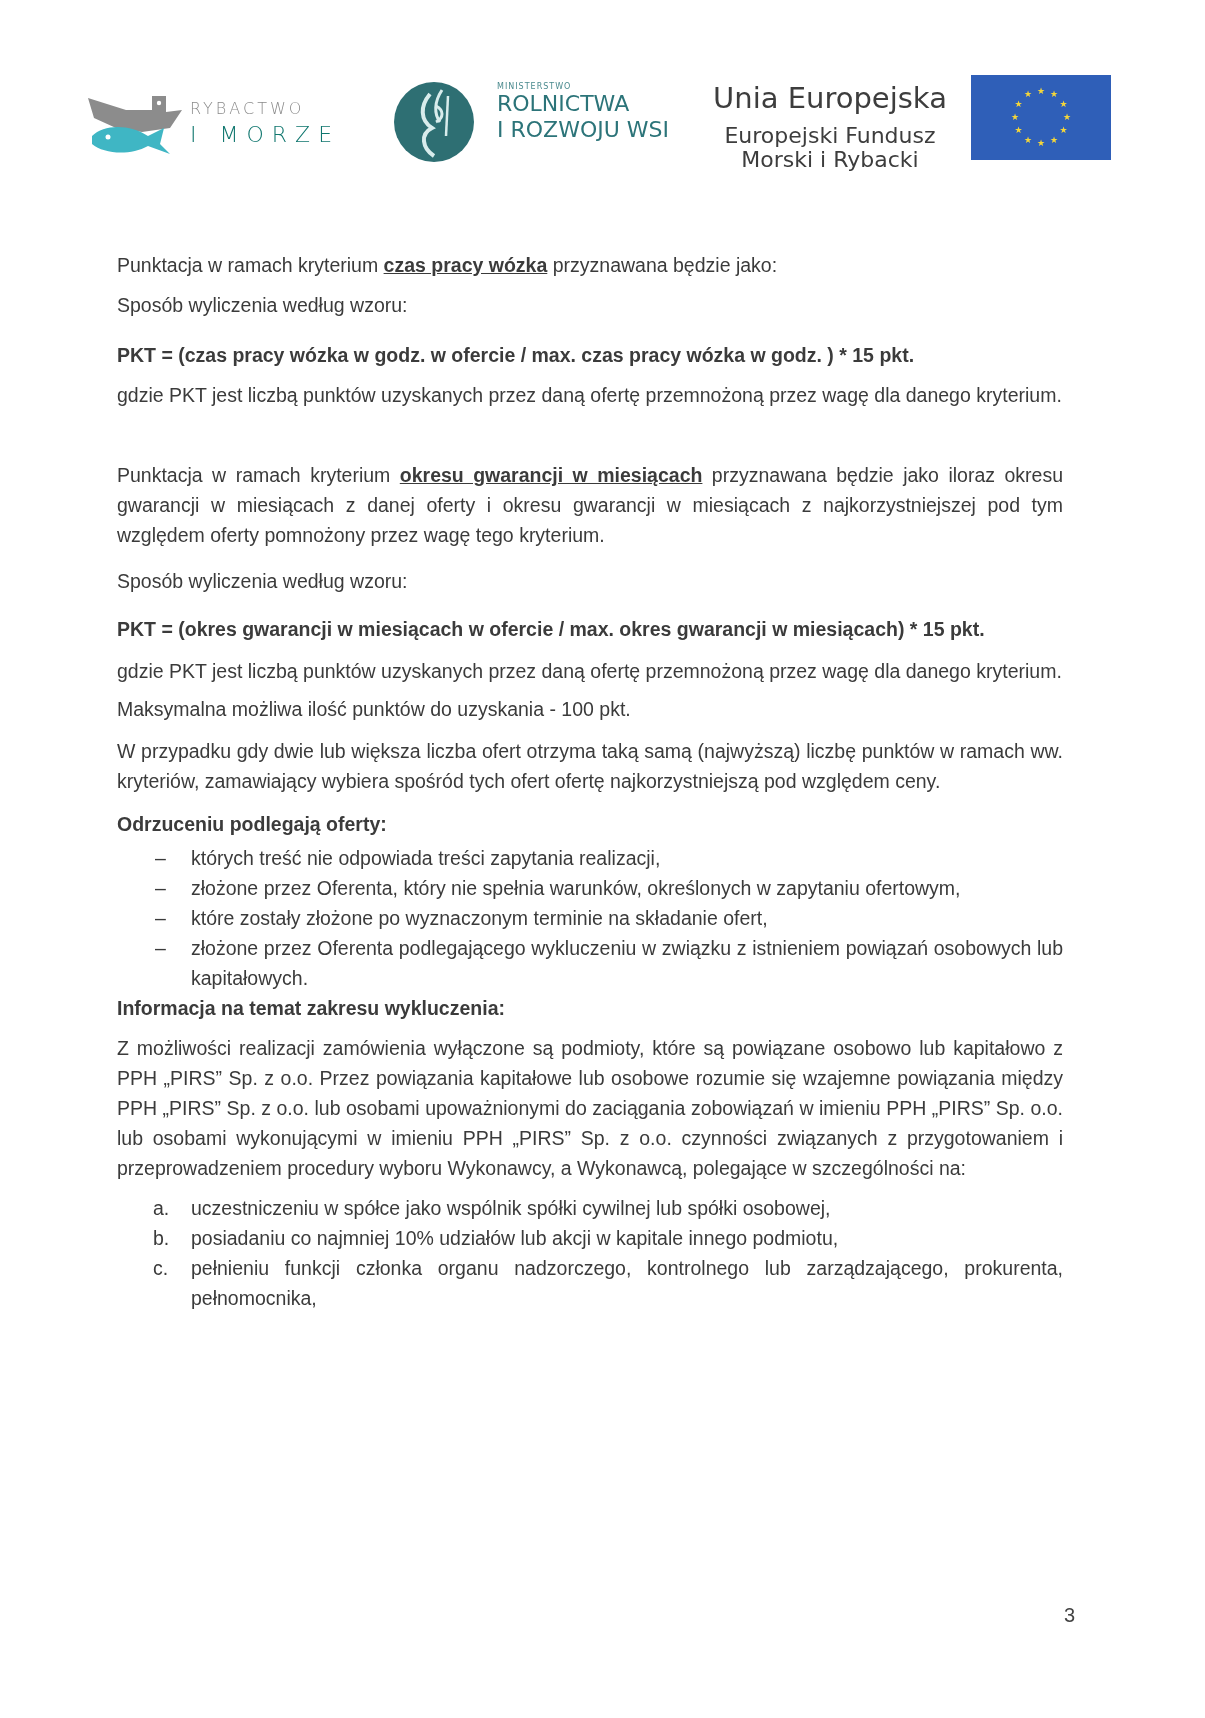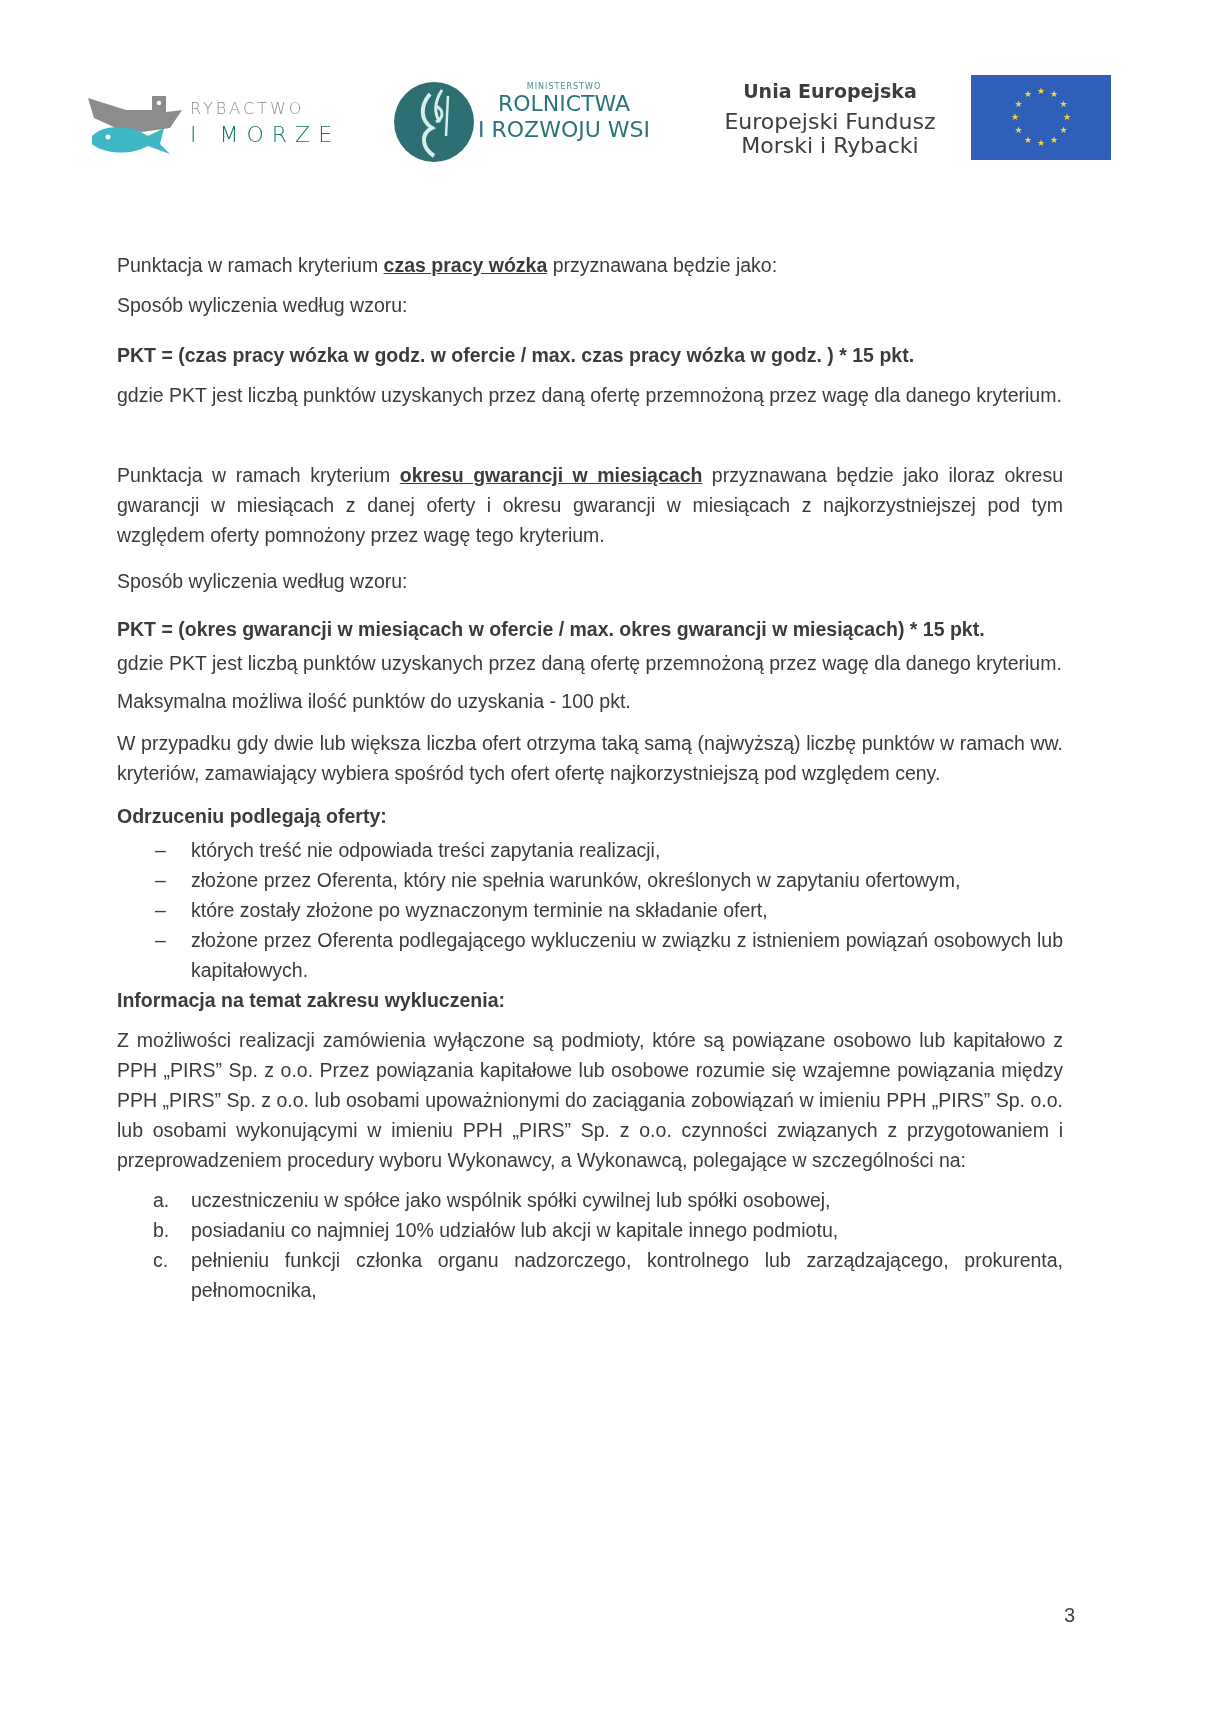--- a/index.html
+++ b/index.html
@@ -9,28 +9,28 @@
   
   .logo-ryb { position: absolute; left: 86px; top: 88px; width: 260px; height: 70px; }
   .logo-ryb svg { position: absolute; left: 0; top: 0; }
   .ryb-text { position: absolute; left: 104px; top: 8px; font-family: "DejaVu Sans", sans-serif;
               font-weight: 300; letter-spacing: 3px; line-height: 26px; }
   .ryb-text .l1 { color: #8a8a8a; font-size: 16px; display: block; }
   .ryb-text .l2 { color: #0f766e; font-size: 22px; display: block; letter-spacing: 8px; }
 
   .logo-min { position: absolute; left: 390px; top: 76px; width: 300px; height: 90px; }
   .logo-min svg { position: absolute; left: 0; top: 0; }
-  .min-text { position: absolute; left: 88px; top: 6px; color: #2c7479;
-              font-family: "DejaVu Sans", sans-serif; text-align: center; }
+  .min-text { position: absolute; left: 107px; top: 6px; color: #2c7479;
+              font-family: "DejaVu Sans", sans-serif; }
   .min-text .small { font-size: 8px; letter-spacing: 1px; display: block; color: #4a8a8e; }
   .min-text .big { font-size: 22px; display: block; line-height: 26px; letter-spacing: 0px; }
 
   .logo-ue { position: absolute; left: 700px; top: 72px; width: 260px; text-align: center;
              font-family: "DejaVu Sans", sans-serif; color: #3d3d3d; }
-  .logo-ue .t1 { font-size: 19px; font-weight: bold; display: block; line-height: 38px; }
+  .logo-ue .t1 { font-size: 29px; font-weight: normal; display: block; line-height: 52px; }
   .logo-ue .t2 { font-size: 22px; display: block; line-height: 24px; }
 
   .eu-flag { position: absolute; left: 971px; top: 75px; width: 140px; height: 85px;
              background: #2f5fb8; }
   .eu-flag svg { position: absolute; left: 0; top: 0; }
 
   
   .body { position: absolute; left: 117px; top: 250px; width: 946px; font-size: 19.5px;
           line-height: 30px; color: #3b3b3b; }
   .p { margin: 0; text-align: justify; }
@@ -105,21 +105,21 @@
     <span>Punktacja w ramach kryterium </span><span class="u">czas pracy wózka</span><span> przyznawana będzie jako:</span>
   </p>
   <p class="p" style="margin-bottom:20px;">Sposób wyliczenia według wzoru:</p>
   <p class="p b" style="margin-bottom:10px;">PKT = (czas pracy wózka w godz. w ofercie / max. czas pracy wózka w godz. ) * 15 pkt.</p>
   <p class="p" style="margin-bottom:50px;">gdzie PKT jest liczbą punktów uzyskanych przez daną ofertę przemnożoną przez wagę dla danego kryterium.</p>
 
   <p class="p" style="margin-bottom:16px;">
     <span>Punktacja w ramach kryterium </span><span class="u">okresu gwarancji w miesiącach</span><span> przyznawana będzie jako iloraz okresu gwarancji w miesiącach z danej oferty i okresu gwarancji w miesiącach z najkorzystniejszej pod tym względem oferty pomnożony przez wagę tego kryterium.</span>
   </p>
   <p class="p" style="margin-bottom:18px;">Sposób wyliczenia według wzoru:</p>
-  <p class="p b" style="margin-bottom:4px;">PKT = (okres gwarancji w miesiącach w ofercie / max. okres gwarancji w miesiącach) * 15 pkt.</p>
+  <p class="p b" style="margin-bottom:12px;">PKT = (okres gwarancji w miesiącach w ofercie / max. okres gwarancji w miesiącach) * 15 pkt.</p>
   <p class="p" style="margin-bottom:8px;">gdzie PKT jest liczbą punktów uzyskanych przez daną ofertę przemnożoną przez wagę dla danego kryterium.</p>
 
   <p class="p" style="margin-bottom:12px;">Maksymalna możliwa ilość punktów do uzyskania - 100 pkt.</p>
   <p class="p" style="margin-bottom:13px;">W przypadku gdy dwie lub większa liczba ofert otrzyma taką samą (najwyższą) liczbę punktów w ramach ww. kryteriów, zamawiający wybiera spośród tych ofert ofertę najkorzystniejszą pod względem ceny.</p>
 
   <p class="p b" style="margin-bottom:4px;">Odrzuceniu podlegają oferty:</p>
   <ul class="dash-list">
     <li><span class="bullet">–</span><span>których treść nie odpowiada treści zapytania realizacji,</span></li>
     <li><span class="bullet">–</span><span>złożone przez Oferenta, który nie spełnia warunków, określonych w zapytaniu ofertowym,</span></li>
     <li><span class="bullet">–</span><span>które zostały złożone po wyznaczonym terminie na składanie ofert,</span></li>

